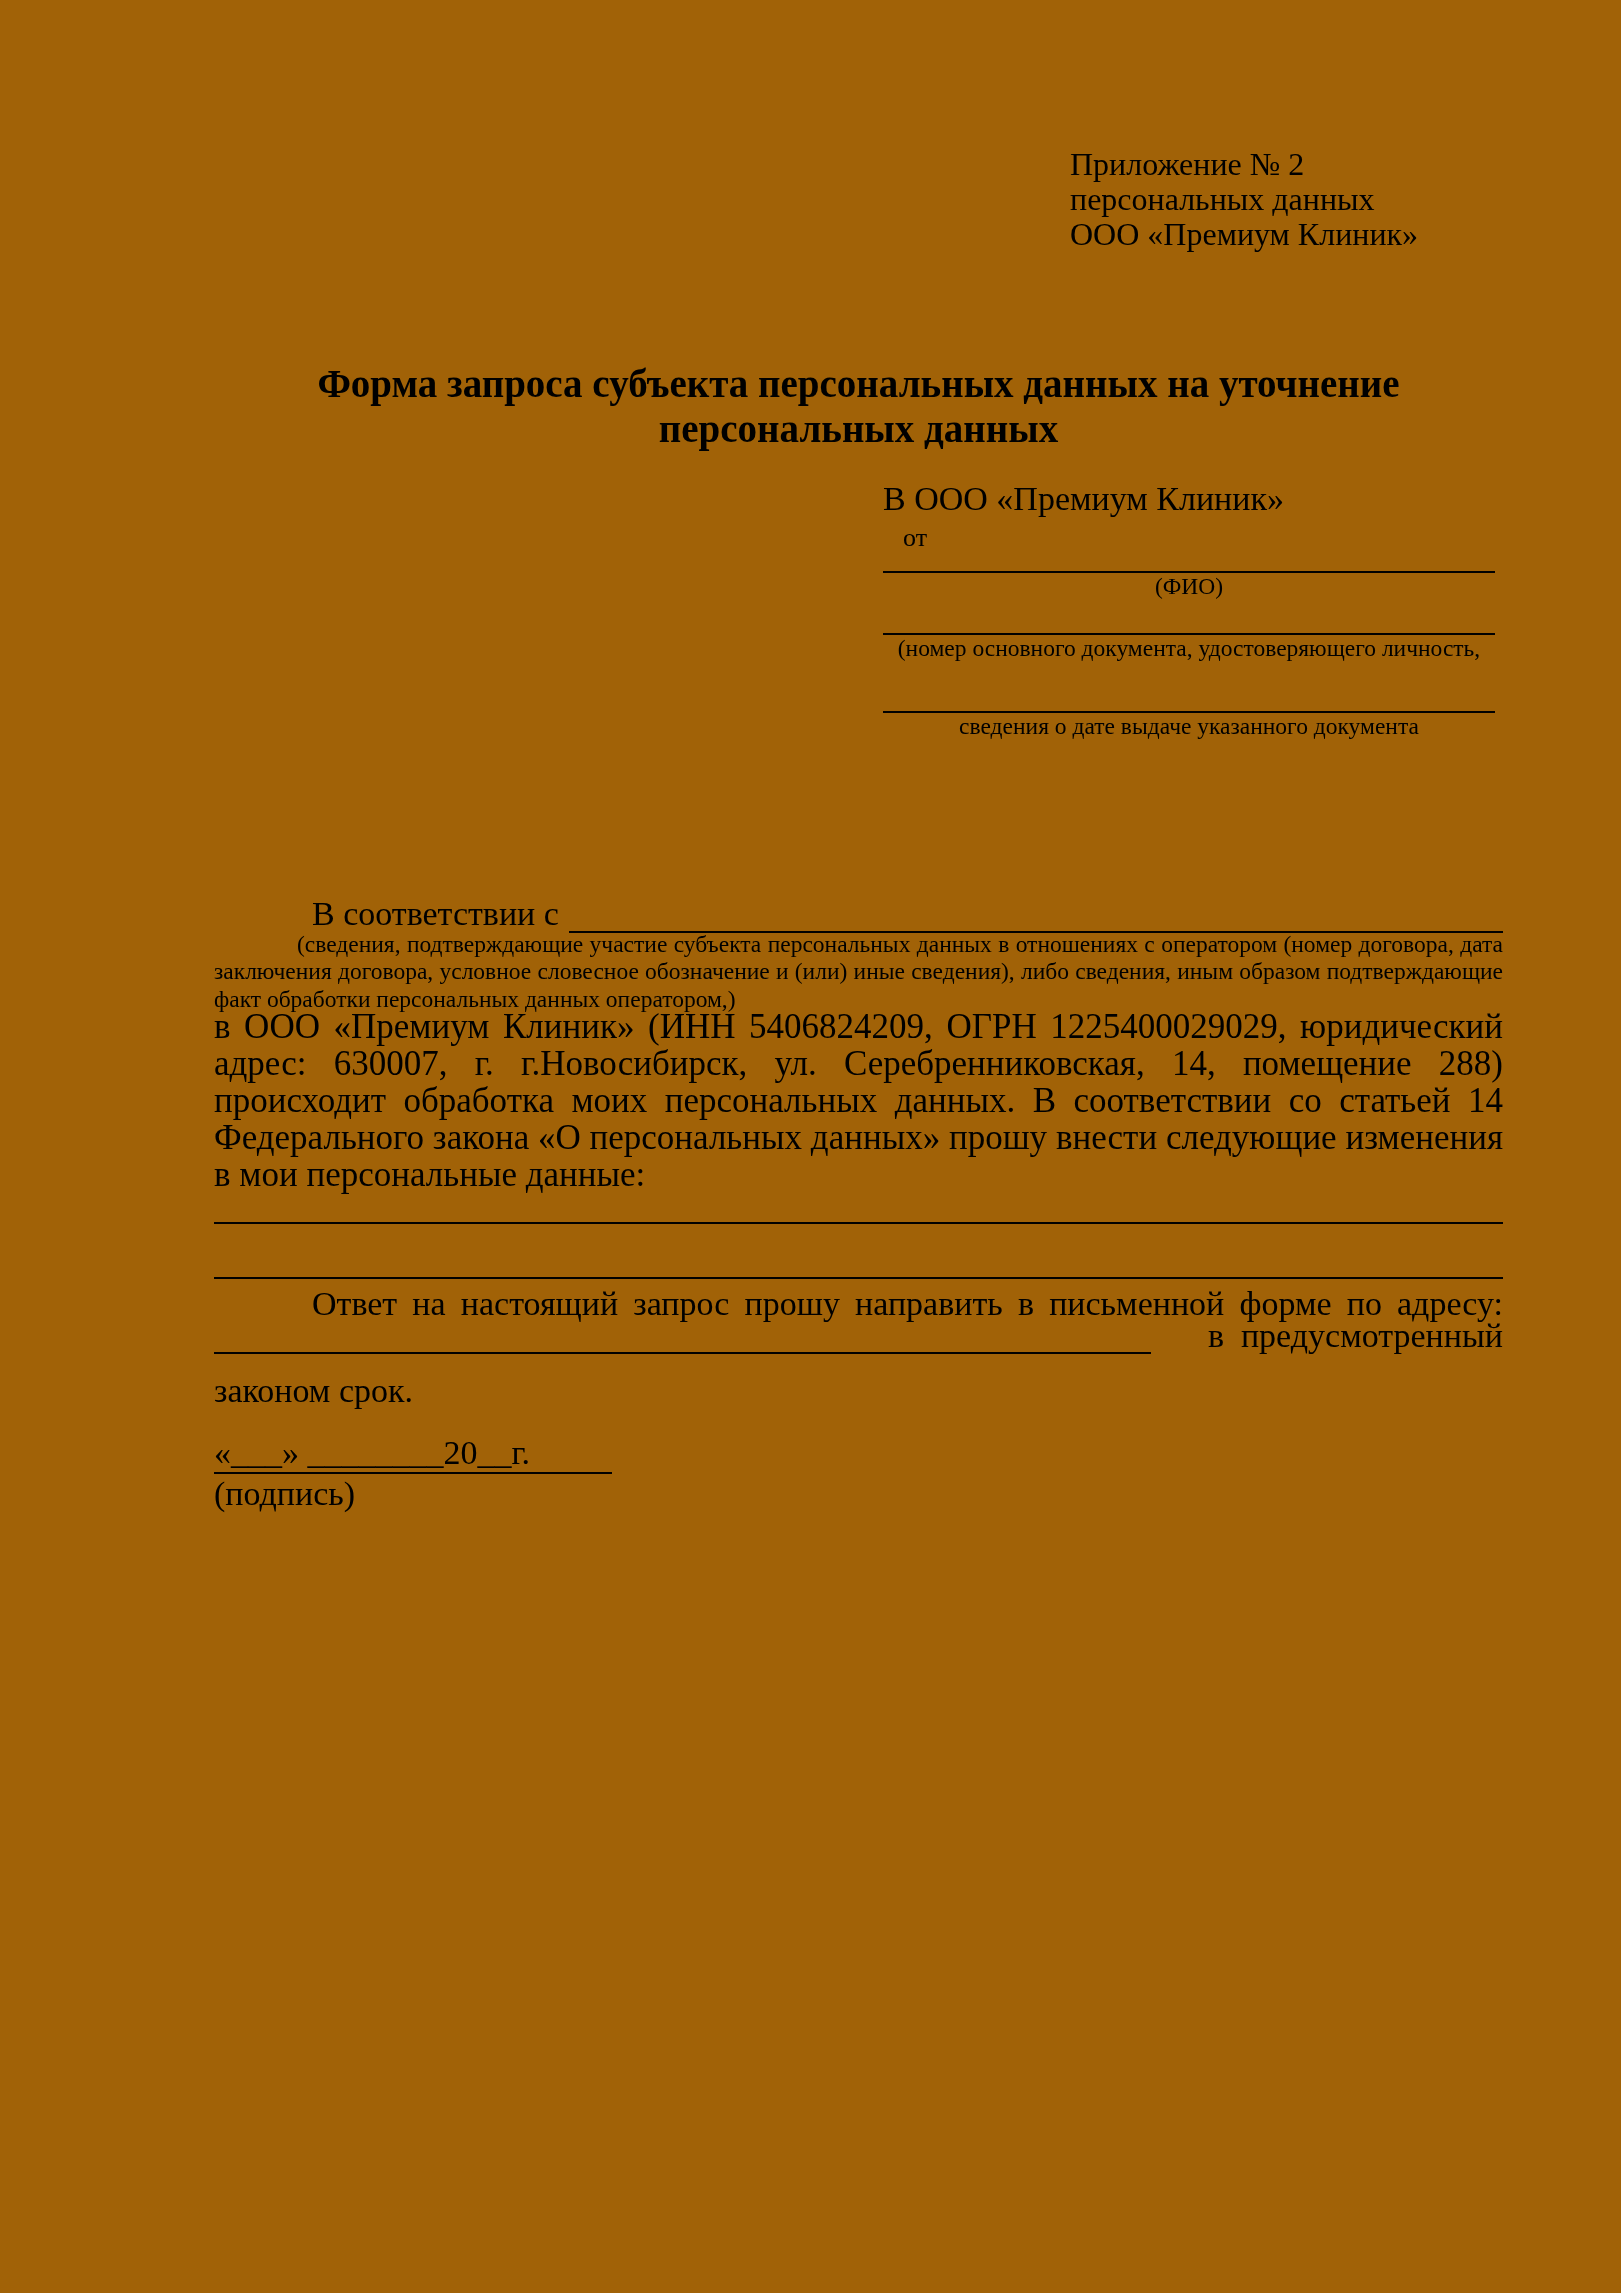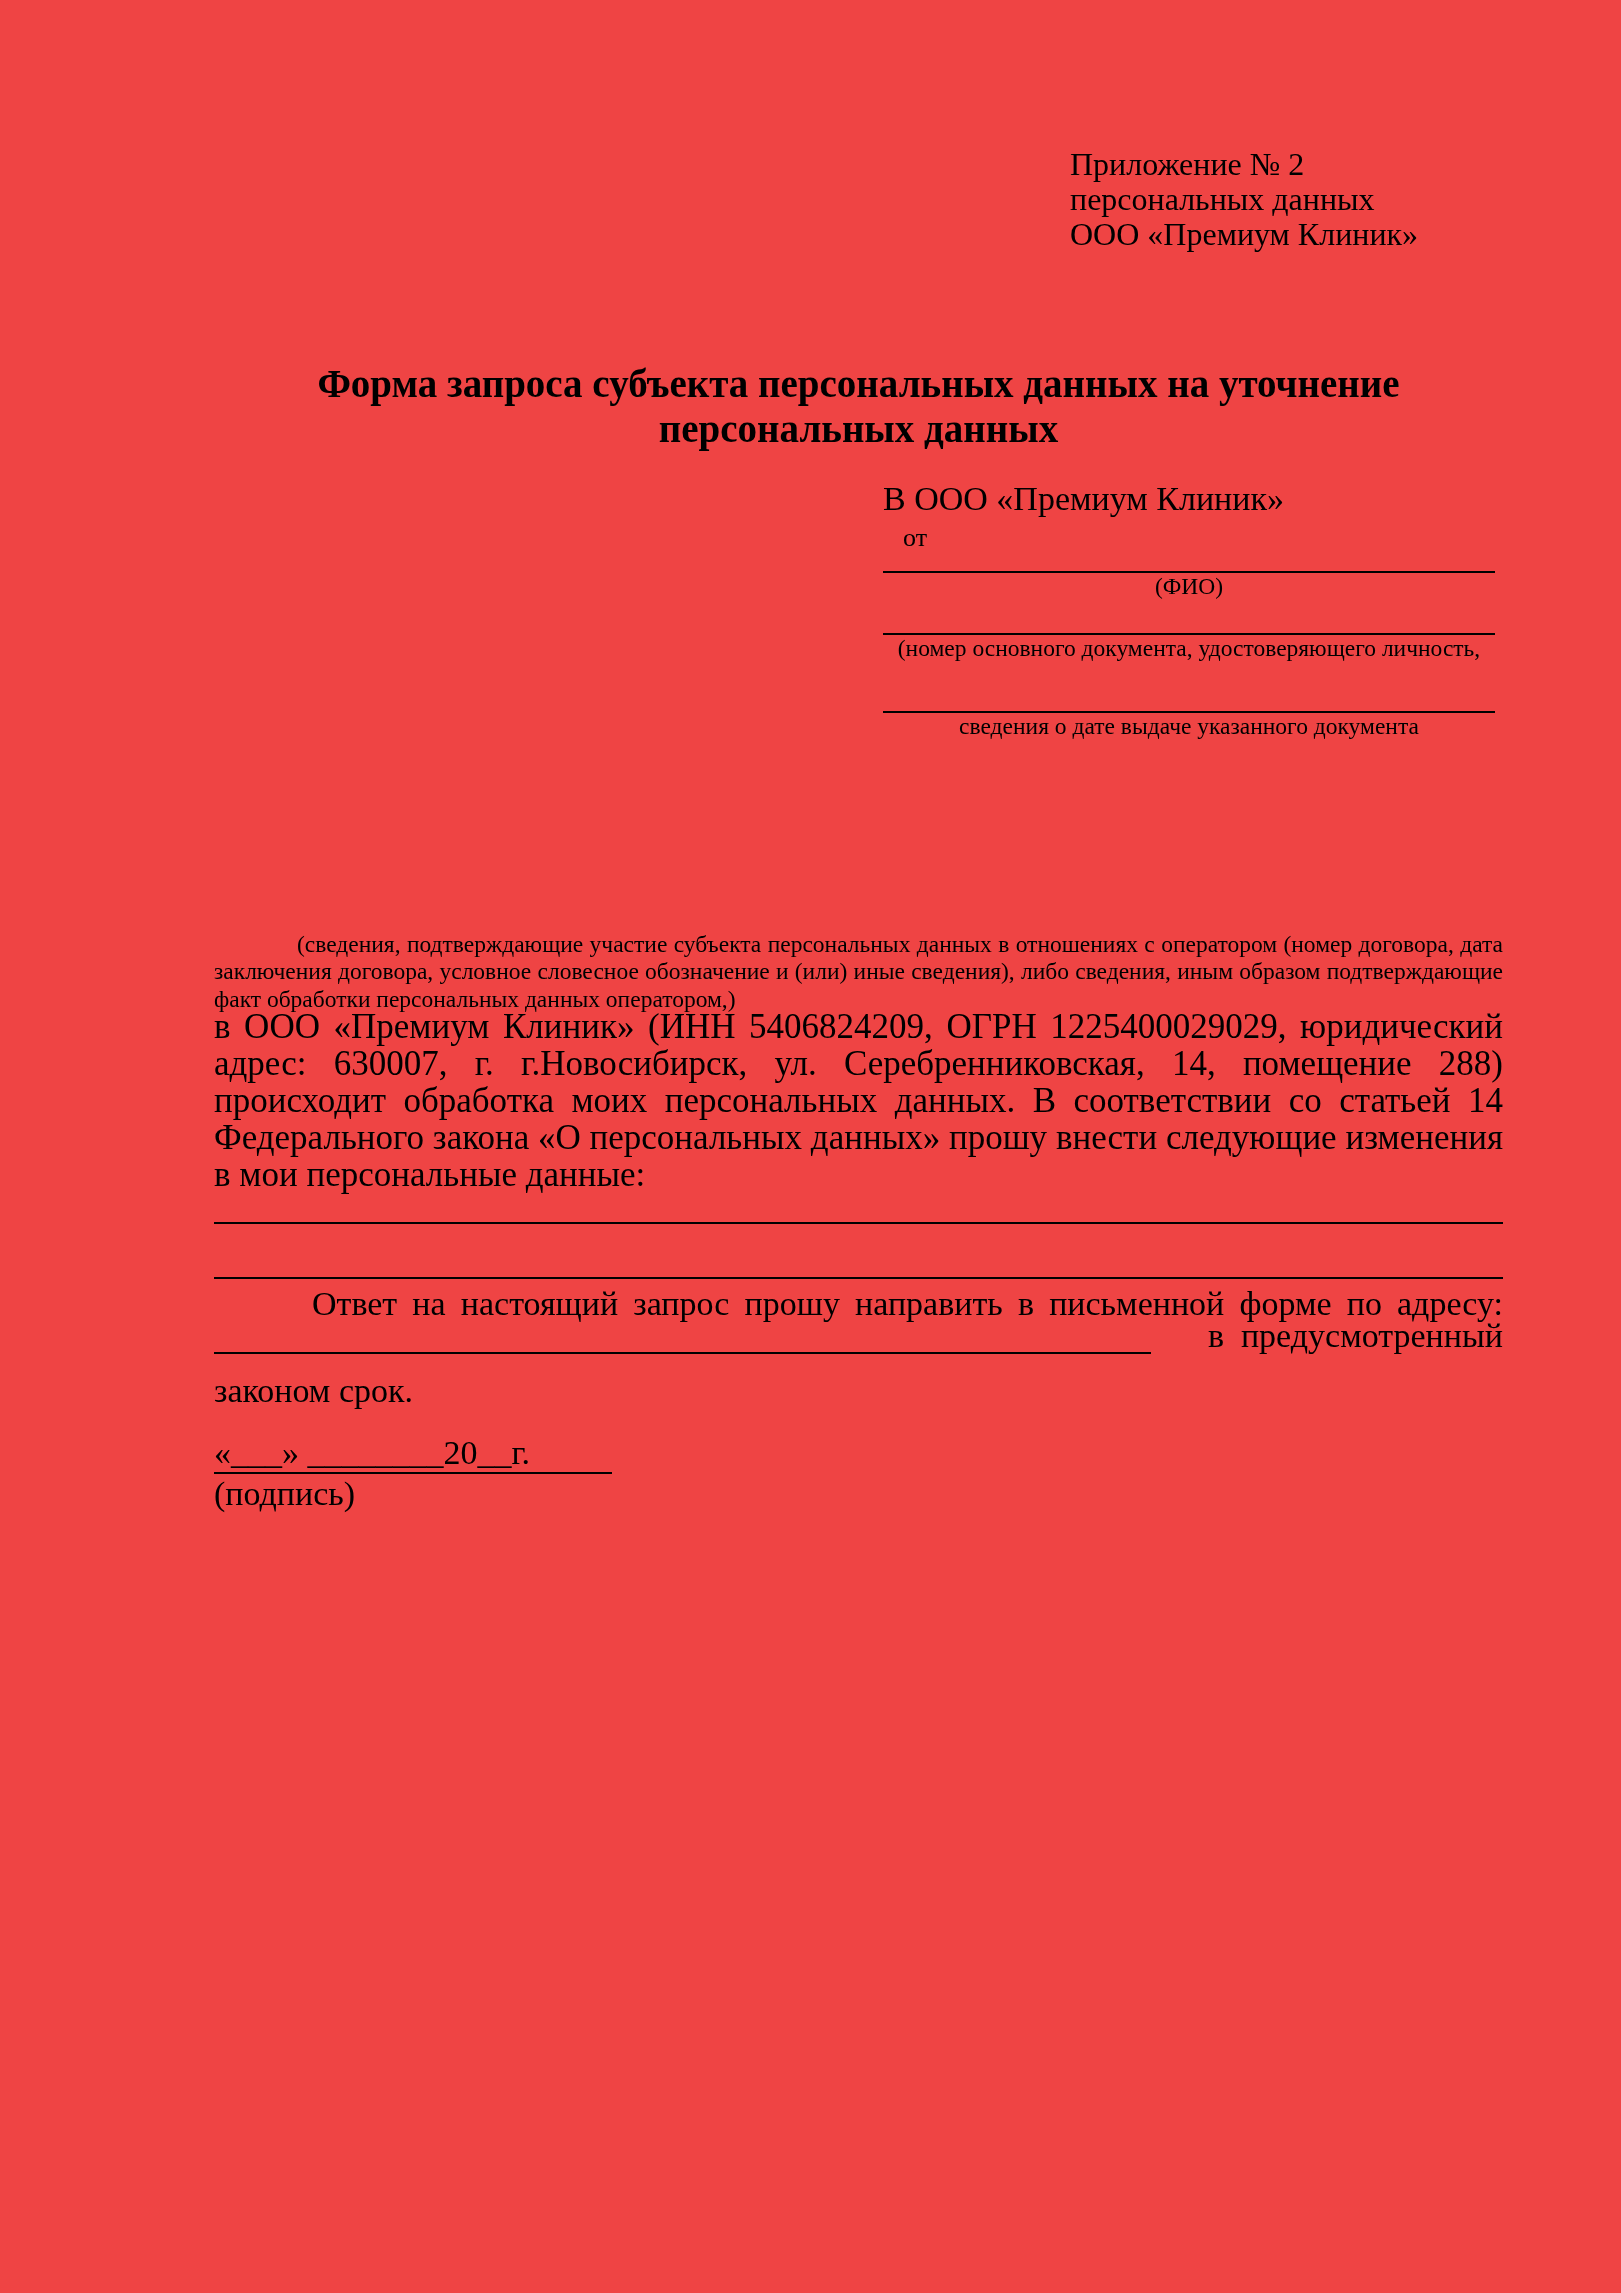--- a/index.html
+++ b/index.html
@@ -1,19 +1,19 @@
 <!DOCTYPE html>
 <html><head>
 <meta charset="utf-8">
 <style>
   html, body { margin:0; padding:0; background:#ffffff; }
   .page {
     position:relative;
     width:1621px; height:2294px;
-    background:#ef4444;
+    background:#a16207;
     color:#000000;
     font-family:"Liberation Serif","DejaVu Serif",serif;
     overflow:hidden;
   }
   
   .appendix { position:absolute; left:1070px; top:147px; font-size:32px; line-height:35px; }
   
   .doc-title {
     position:absolute; left:214px; top:361px; width:1289px;
     text-align:center; font-weight:700; font-size:39px; line-height:45px;
@@ -95,20 +95,24 @@
   <div class="field f1">
     <div class="rule"></div>
     <div class="caption">(ФИО)</div>
   </div>
   <div class="field f3">
     <div class="rule"></div>
     <div class="caption">сведения о дате выдаче указанного документа</div>
   </div>
 
 
+  <div class="intro-row">
+    <span class="intro-text">В соответствии с</span>
+    <div class="intro-fill"></div>
+  </div>
 
   <div class="fine-print">(сведения, подтверждающие участие субъекта персональных данных в отношениях с оператором (номер договора, дата заключения договора, условное словесное обозначение и (или) иные сведения), либо сведения, иным образом подтверждающие факт обработки персональных данных оператором,)</div>
 
   <div class="body-par">в ООО «Премиум Клиник» (ИНН 5406824209, ОГРН 1225400029029, юридический адрес: 630007, г. г.Новосибирск, ул. Серебренниковская, 14, помещение 288) происходит обработка моих персональных данных. В соответствии со статьей 14 Федерального закона «О персональных данных» прошу внести следующие изменения в мои персональные данные:</div>
 
   <div class="hr-a"></div>
   <div class="hr-b"></div>
 
   <div class="answer-l1">Ответ на настоящий запрос прошу направить в письменной форме по адресу:</div>
   <div class="answer-l2">

